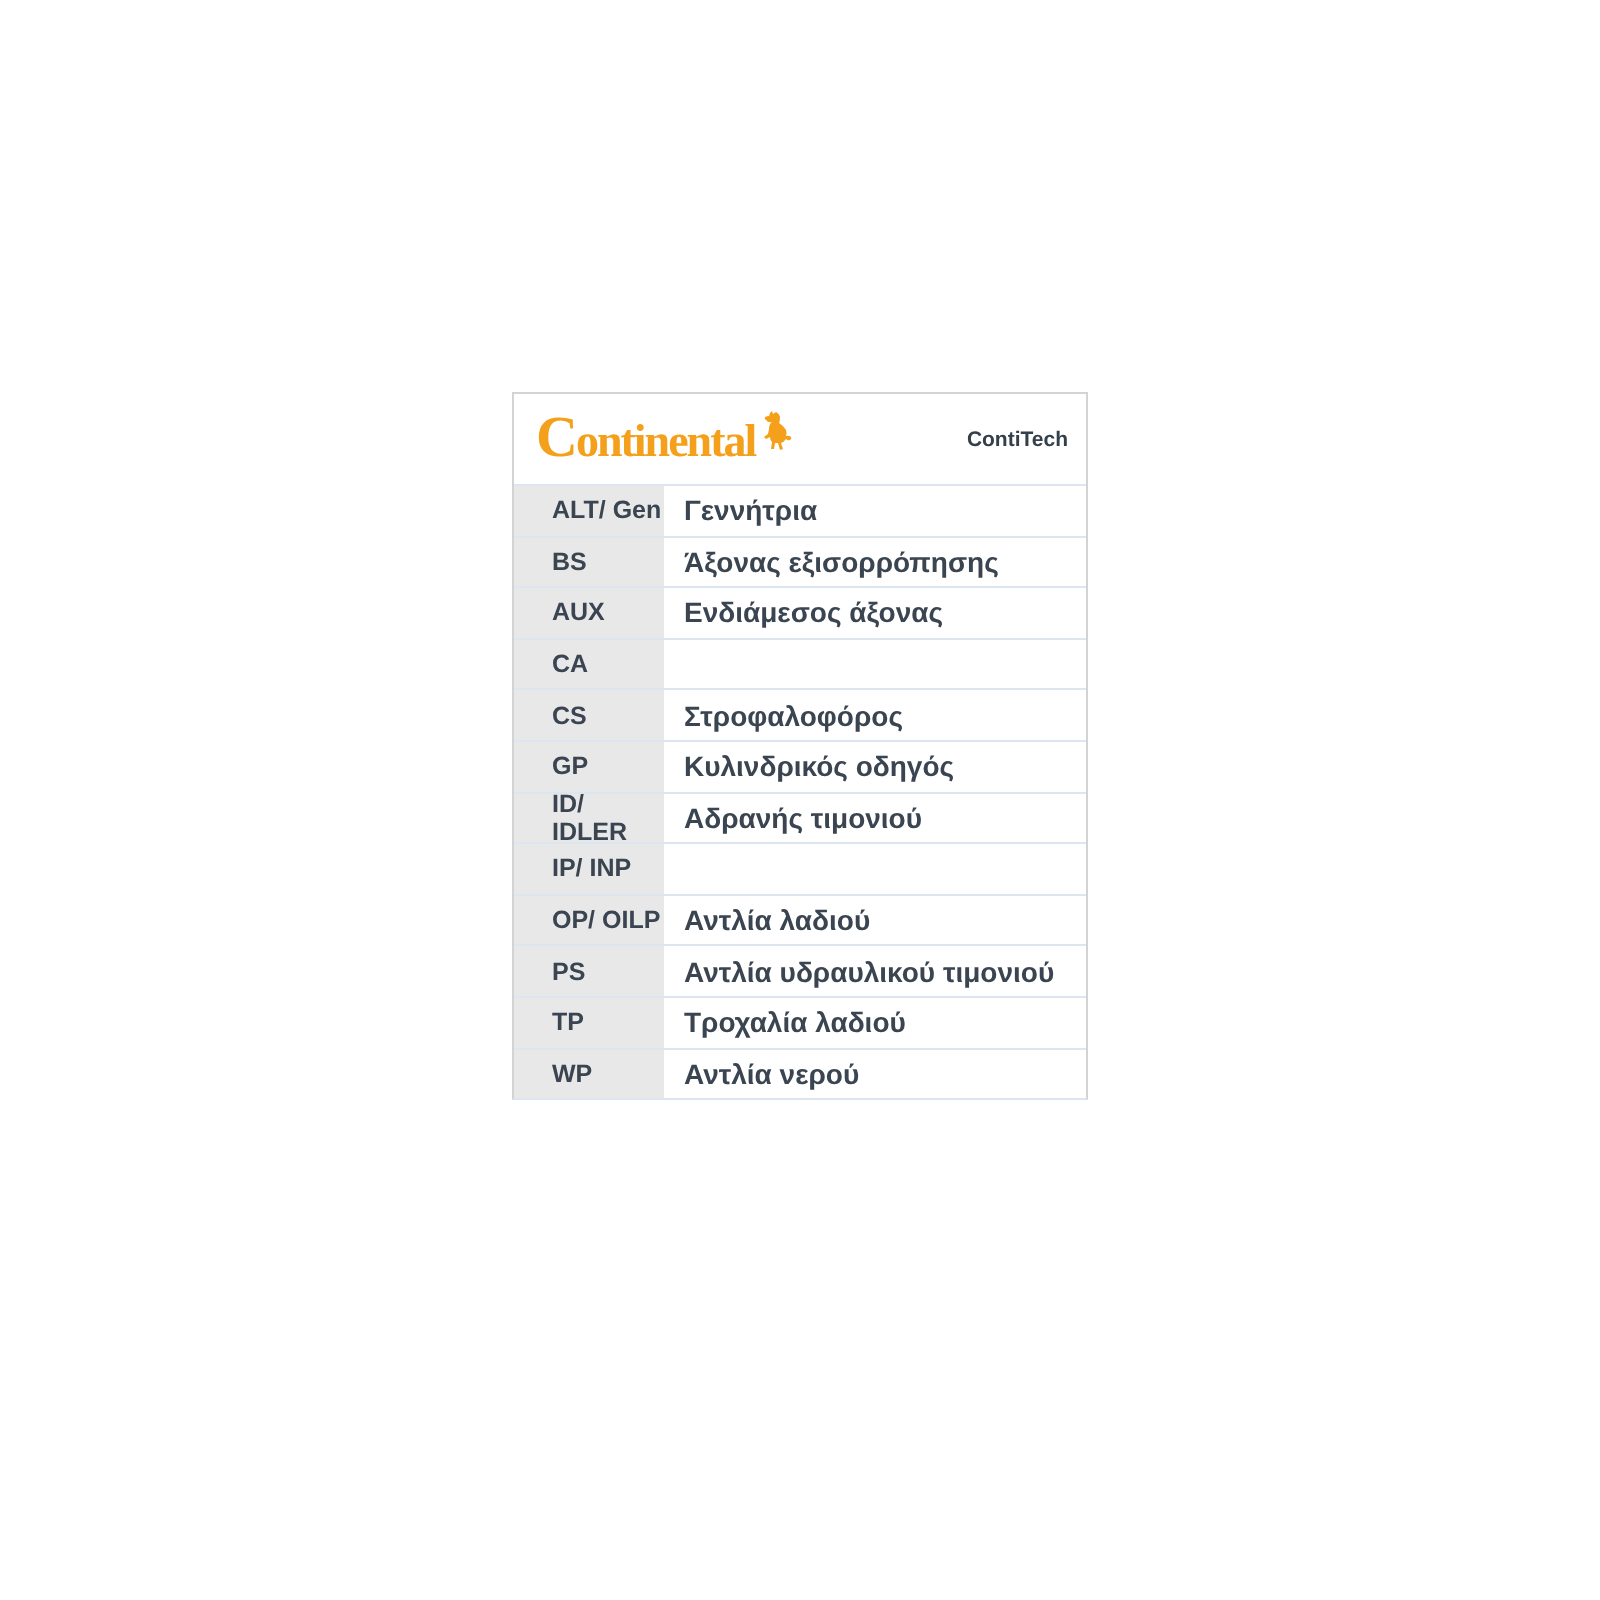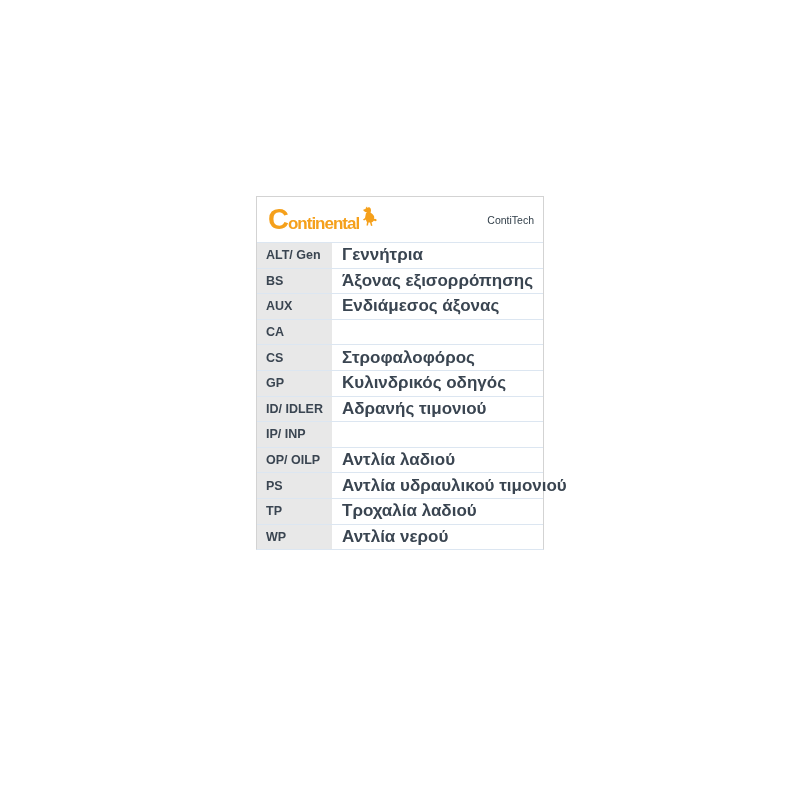--- a/index.html
+++ b/index.html
@@ -22,62 +22,62 @@
     height:45px;
     display:flex;align-items:center;justify-content:space-between;
     padding:0 9px 0 11px;
     background:#ffffff;
   }
   .logo{
     display:flex;align-items:center;gap:1px;
     color:var(--brand-orange);
   }
   .logo-text{
-    font-family:Liberation Sans, sans-serif;
+    font-family:Liberation Serif, serif;
     font-weight:bold;
-    font-size:17px;
+    font-size:23px;
     letter-spacing:-1px;
     line-height:1;
   }
   .logo-text::first-letter{
     font-size:29px;
   }
   .horse{
     display:inline-block;
     margin-left:2px;
     margin-top:-4px;
   }
   .contitech{
     font-size:10.5px;
-    font-weight:normal;
+    font-weight:bold;
     color:#33404B;
     letter-spacing:0;
   }
   .rows{width:100%;}
   .row{
     display:flex;
     height:25.6px;
     border-top:1px solid var(--divider);
     background:#ffffff;
   }
   .code{
     flex:0 0 75px;
     background:var(--code-bg);
     display:flex;align-items:center;
-    padding-left:9px;
+    padding-left:19px;
     font-size:12.5px;
     font-weight:bold;
     color:var(--text-dark);
     margin-right:2px;
   }
   .desc{
     flex:1;
     display:flex;align-items:center;
     padding-left:8px;
-    font-size:17px;
+    font-size:14px;
     font-weight:bold;
     color:var(--text-dark);
     white-space:nowrap;
   }
 </style>
 </head>
 <body>
 
 <div class="card">
   <div class="header">

